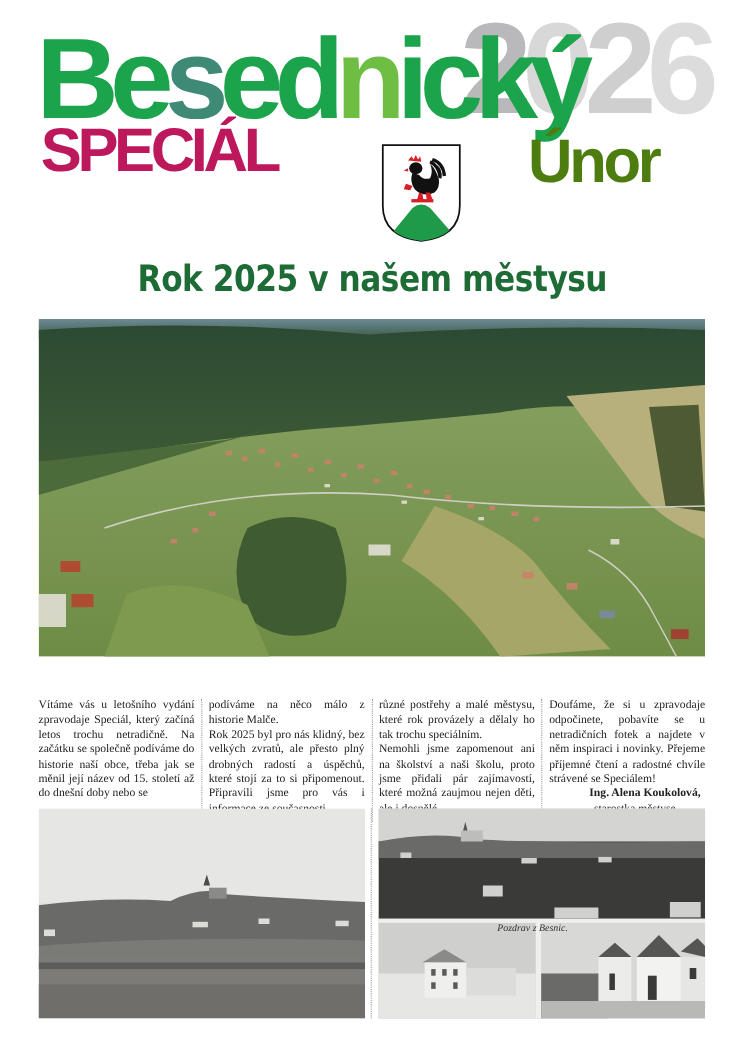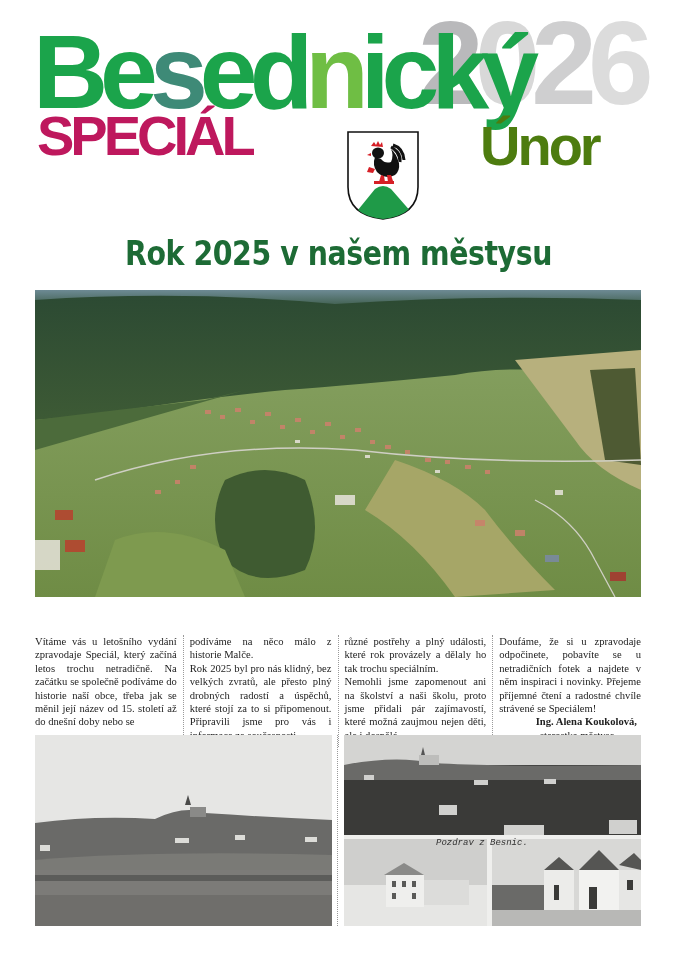--- a/index.html
+++ b/index.html
@@ -63,22 +63,22 @@
     .col p { margin: 0; }
     .signature { text-align: right; padding-right: 4px; }
     .sig-name { font-weight: 700; display: block; text-align: right; padding-right: 0; margin-top: 0; }
     .sig-role { display: block; text-align: center; padding-left: 18px; }
 
     
     .photo-left { position: absolute; left: 35px; top: 735px; width: 297px; height: 191px; overflow: hidden; }
     .vdivider { position: absolute; left: 337px; top: 735px; width: 0; height: 191px; border-left: 1px dotted #9a9a9a; }
     .photo-right { position: absolute; left: 344px; top: 735px; width: 297px; height: 191px; overflow: hidden; background: #d8d8d8; }
     .pc-caption {
-      position: absolute; left: 92px; top: 103px; font-size: 9px; color: #333;
-      font-family: Liberation Mono, monospace; font-style: italic;
+      position: absolute; left: 108px; top: 103px; font-size: 9px; color: #333;
+      font-family: Liberation Serif, serif; font-style: italic;
     }
   </style>
 </head>
 <body>
 
 <header class="masthead">
   <div class="year"><span class="d0">2</span><span class="d1">0</span><span class="d2">2</span><span class="d3">6</span></div>
 
   <div class="brand"><span>Be</span><span class="c-s">s</span><span>ed</span><span class="c-n">n</span><span>ický</span></div>
 
@@ -176,21 +176,21 @@
 
 <section class="columns">
   <div class="col">
     <p>Vítáme vás u letošního vydání zpravodaje Speciál, který začíná letos trochu netradičně. Na začátku se společně podíváme do historie naší obce, třeba jak se měnil její název od 15. století až do dnešní doby nebo se</p>
   </div>
   <div class="col">
     <p>podíváme na něco málo z historie Malče.</p>
     <p>Rok 2025 byl pro nás klidný, bez velkých zvratů, ale přesto plný drobných radostí a úspěchů, které stojí za to si připomenout. Připravili jsme pro vás i informace ze současnosti,</p>
   </div>
   <div class="col">
-    <p>různé postřehy a plný události, které rok provázely a dělaly ho tak trochu speciálním.</p>
+    <p>různé postřehy a malé městysu, které rok provázely a dělaly ho tak trochu speciálním.</p>
     <p>Nemohli jsme zapomenout ani na školství a naši školu, proto jsme přidali pár zajímavostí, které možná zaujmou nejen děti, ale i dospělé.</p>
   </div>
   <div class="col">
     <p>Doufáme, že si u zpravodaje odpočinete, pobavíte se u netradičních fotek a najdete v něm inspiraci i novinky. Přejeme příjemné čtení a radostné chvíle strávené se Speciálem!</p>
     <div class="signature">
       <span class="sig-name">Ing. Alena Koukolová,</span>
       <span class="sig-role">starostka městyse</span>
     </div>
   </div>
 </section>

